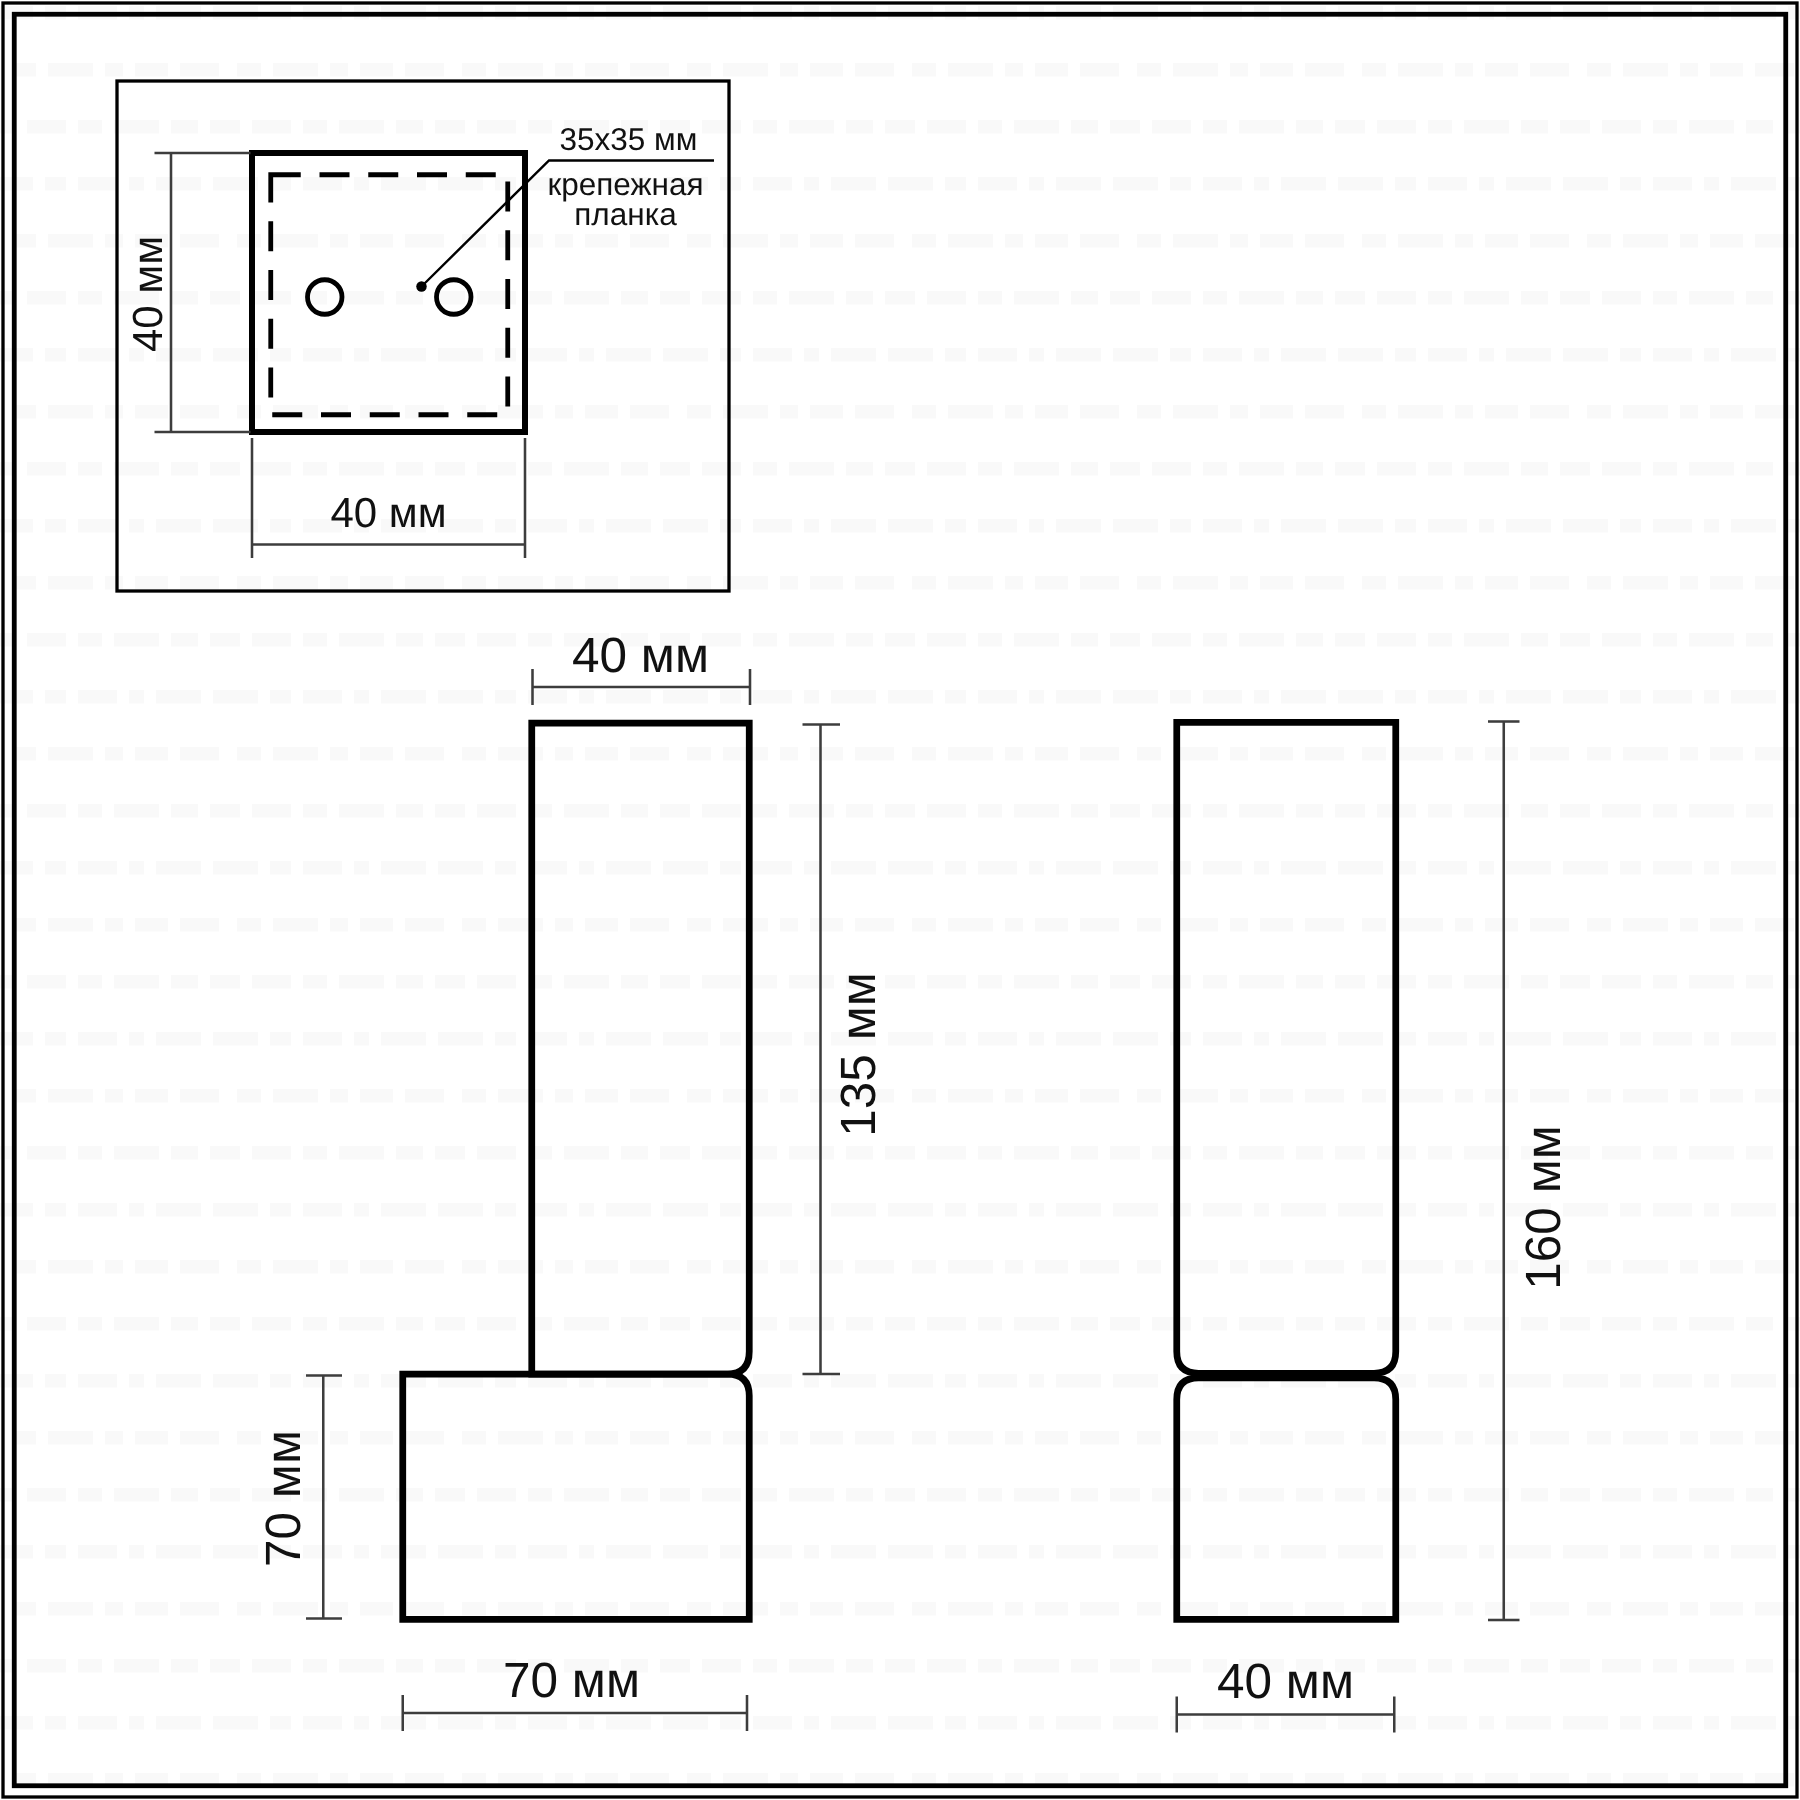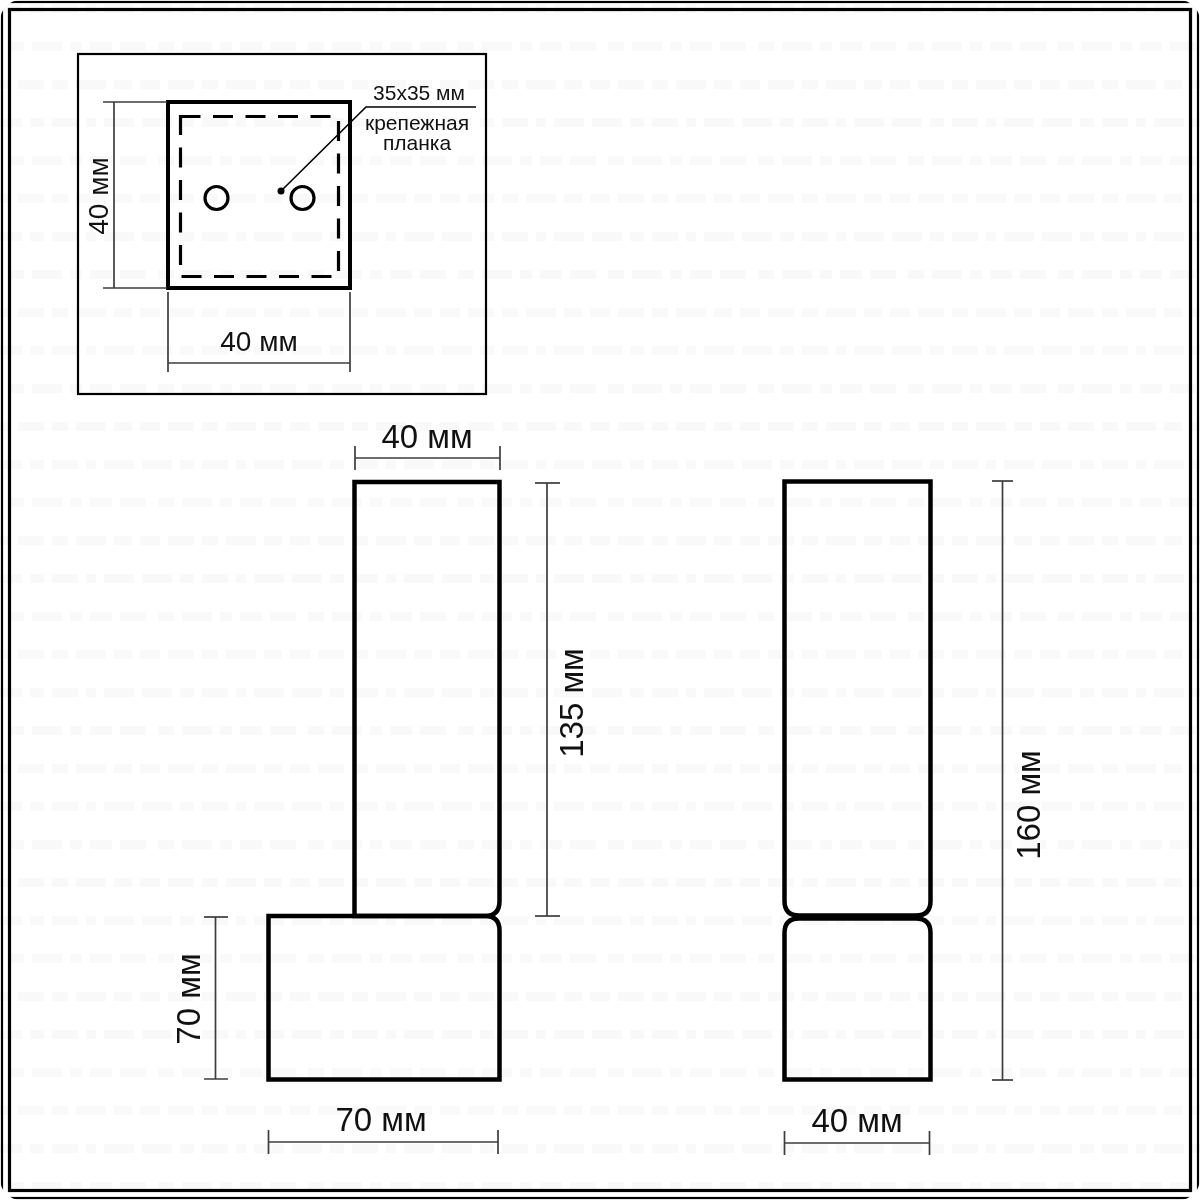--- a/index.html
+++ b/index.html
@@ -12,21 +12,20 @@
   html, body {
     background: var(--background);
     font-family: "Liberation Sans", sans-serif;
   }
   .page {
     position: relative;
     width: 1200px;
     height: 1200px;
     background: var(--background);
     overflow: hidden;
-    border-radius: 21px;
   }
   svg.drawing { display: block; width: 1200px; height: 1200px; }
 
   .frame      { fill: none; stroke: var(--line); }
   .frame-outer{ stroke-width: 2.2; }
   .frame-inner{ stroke-width: 3.2; }
 
   .panel   { fill: none; stroke: var(--line); stroke-width: 2.2; }
   .shape   { fill: none; stroke: var(--line); stroke-width: 4.5; stroke-miterlimit: 6; }
   .shape-sq{ fill: none; stroke: var(--line); stroke-width: 4; }

